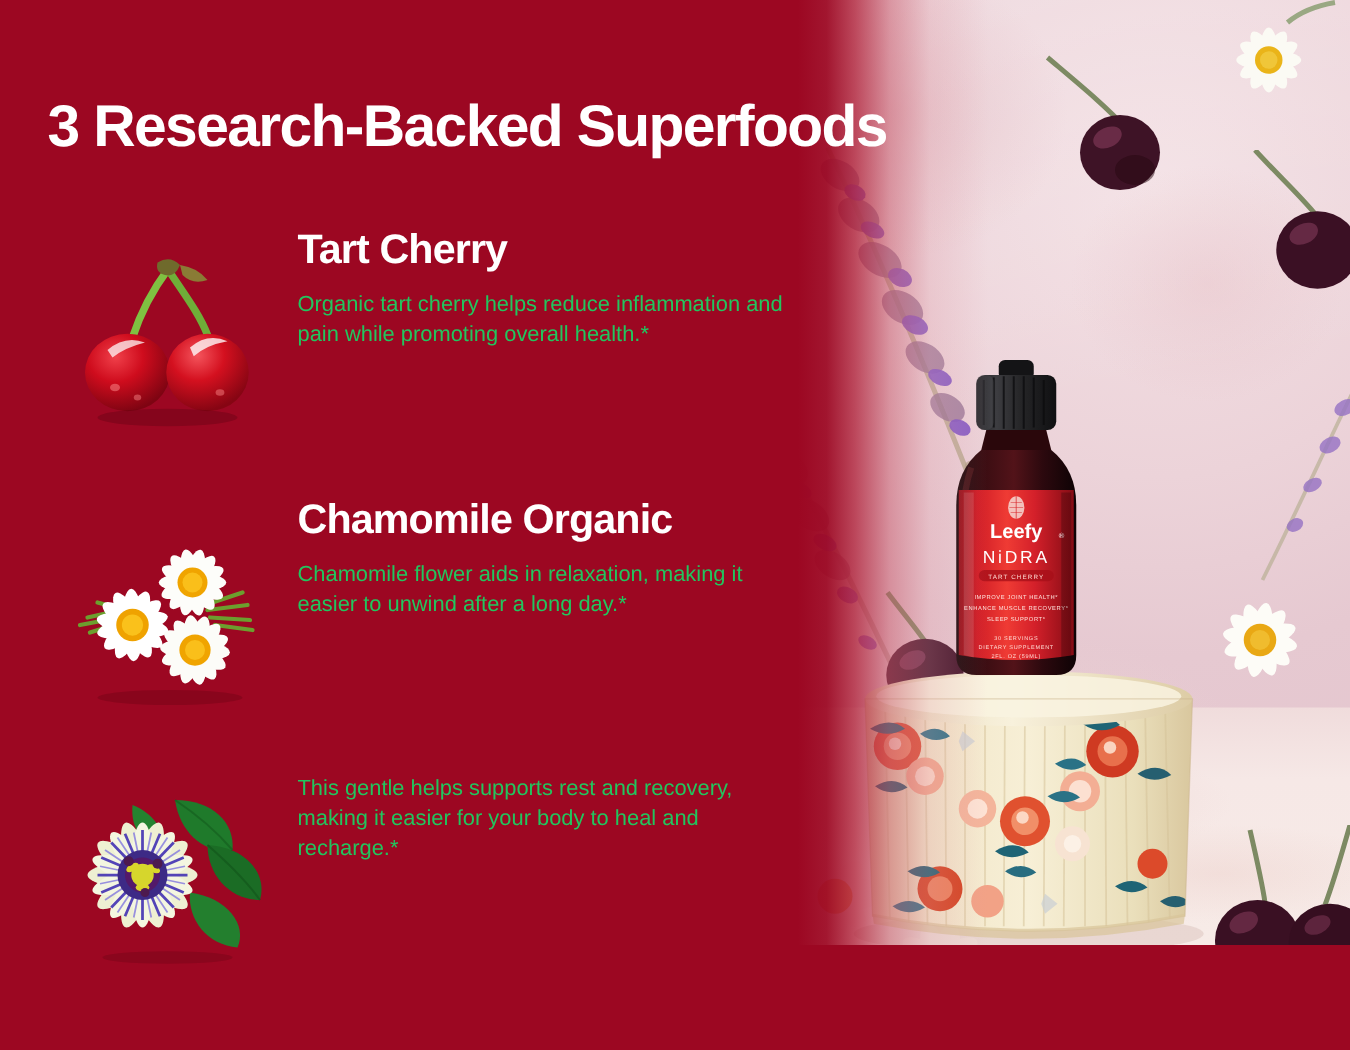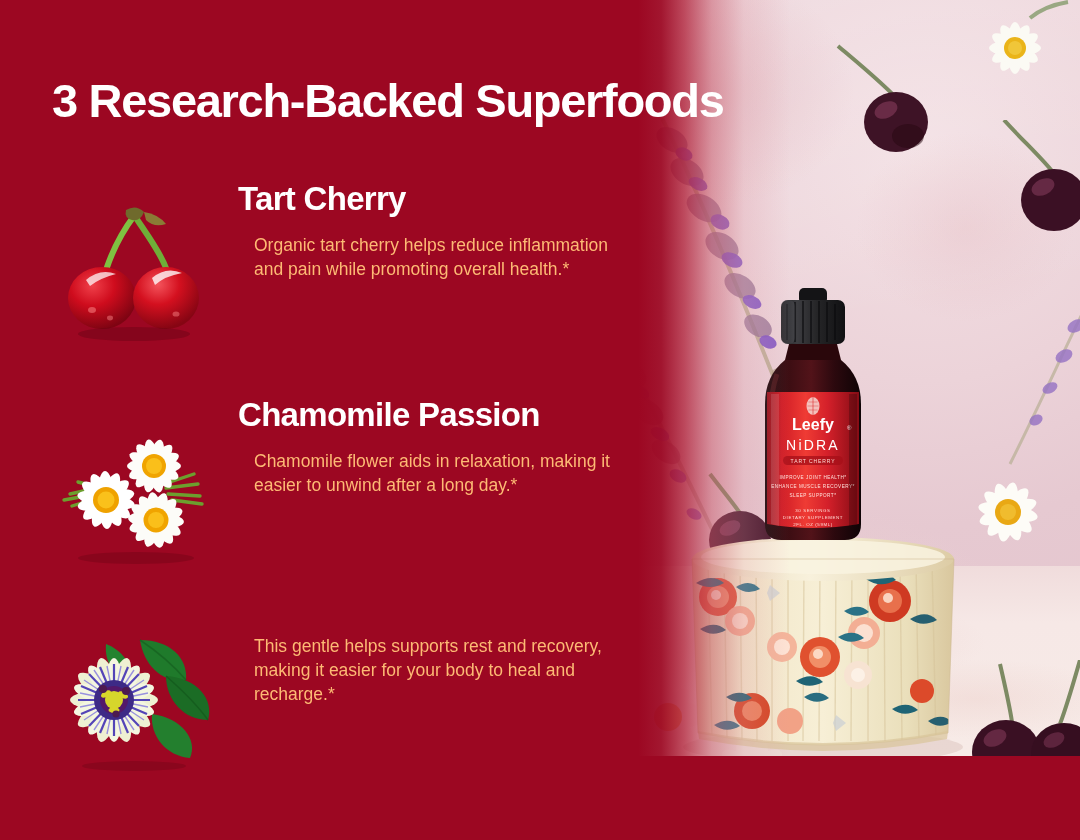--- a/index.html
+++ b/index.html
@@ -47,35 +47,34 @@
       rgba(176,34,58,.78) 54%, rgba(200,90,108,.52) 66%,
       rgba(222,150,162,.26) 80%, rgba(236,200,206,0) 100%);
   }
 
   
   .headline{
     position:absolute;left:38px;top:46px;width:880px;
     color:#ffffff;font-size:47px;line-height:1.04;
     font-weight:700;letter-spacing:-1.3px;
     font-family:"Liberation Sans","DejaVu Sans",sans-serif;
-    margin-left:14px;
   }
   .items{position:absolute;left:0;top:160px;width:660px;}
   .item{position:relative;height:210px;}
   .item-icon{
     position:absolute;left:48px;top:0;width:172px;height:150px;
   }
   .item-icon svg{display:block;width:100%;height:100%;}
   .item-text{position:absolute;left:238px;top:0;width:392px;}
   .item-title{
     color:#ffffff;font-size:33px;font-weight:700;letter-spacing:-.7px;
     line-height:1.06;margin:0 0 14px 0;
   }
   .item-desc{
-    color:#fdba74;font-size:17.5px;line-height:1.38;font-weight:400;margin:16px;
+    color:#22c55e;font-size:17.5px;line-height:1.38;font-weight:400;margin:0;
   }
   
   .item-1 .item-icon{top:34px;}
   .item-1 .item-text{top:22px;}
   .item-2 .item-icon{top:46px;}
   .item-2 .item-text{top:28px;}
   .item-3 .item-icon{top:42px;}
   .item-3 .item-text{top:38px;}
 
   
@@ -517,21 +516,21 @@
                 <ellipse rx="28" ry="8.5" transform="rotate(134)"></ellipse>
               <ellipse rx="28" ry="8.5" transform="rotate(160)"></ellipse>
             </g>
             <circle r="12.5" fill="#f0a400"></circle>
               <circle r="8" fill="#fcc521" opacity=".8"></circle>
           </g>
           <ellipse cx="88" cy="142" rx="58" ry="6" fill="#5c0412" opacity=".3"></ellipse>
         </svg>
       </div>
       <div class="item-text">
-        <h2 class="item-title">Chamomile Passion</h2>
+        <h2 class="item-title">Chamomile Organic</h2>
         <p class="item-desc">Chamomile flower aids in relaxation, making it easier to unwind after a long day.*</p>
       </div>
     </div>
 
     <div class="item item-3">
       <div class="item-icon">
         <svg viewBox="0 0 172 150">
 
           <g>
             <path d="M92 18 C122 18 140 36 138 58 C118 62 96 46 92 18 Z" fill="#1f7a2b"></path>

